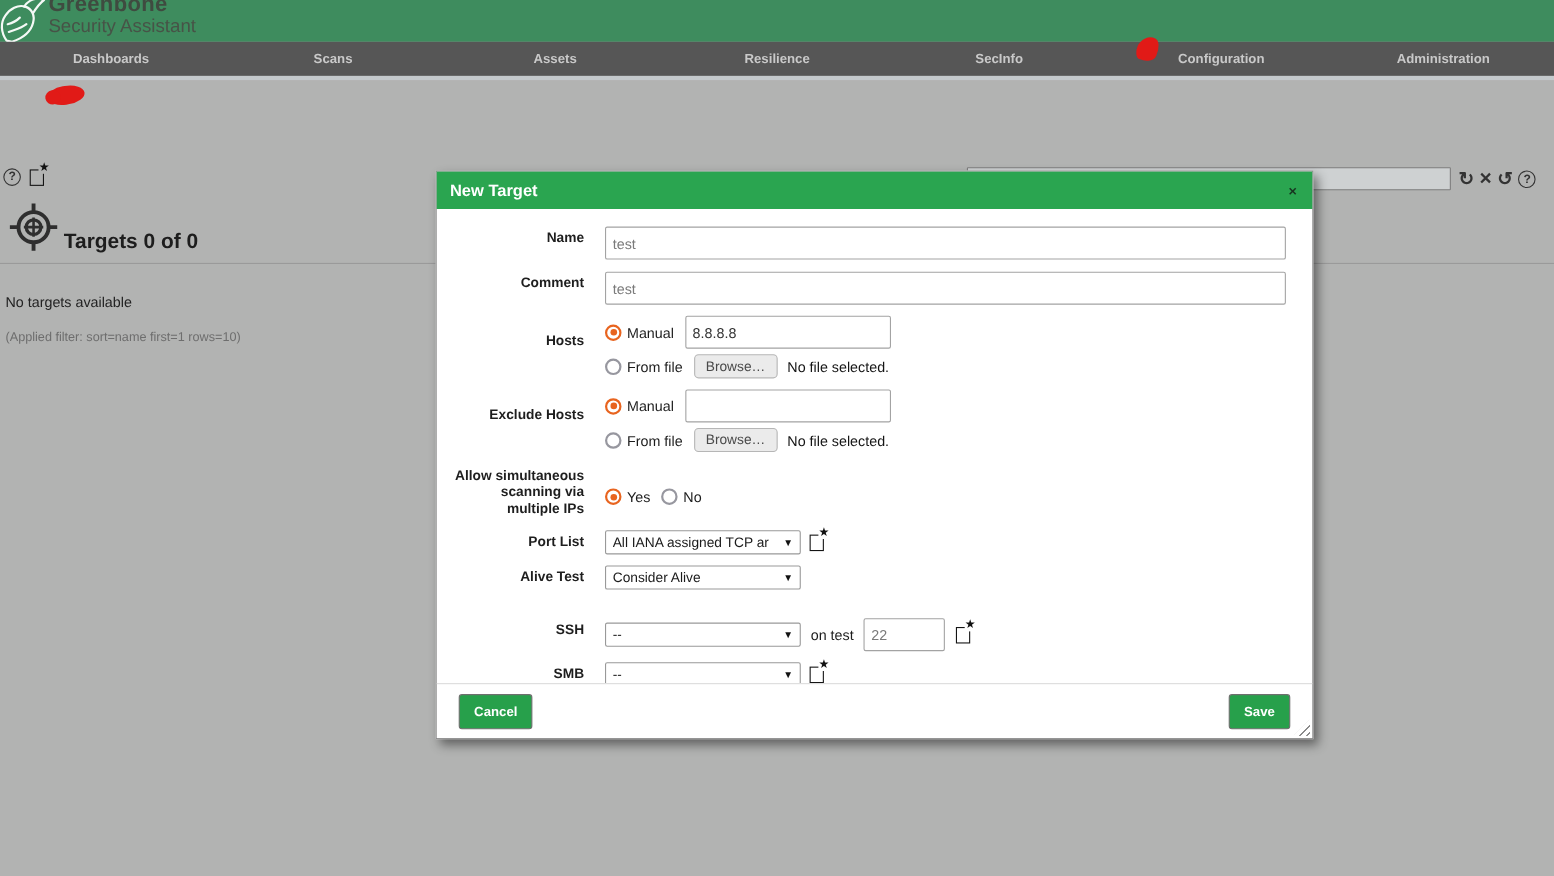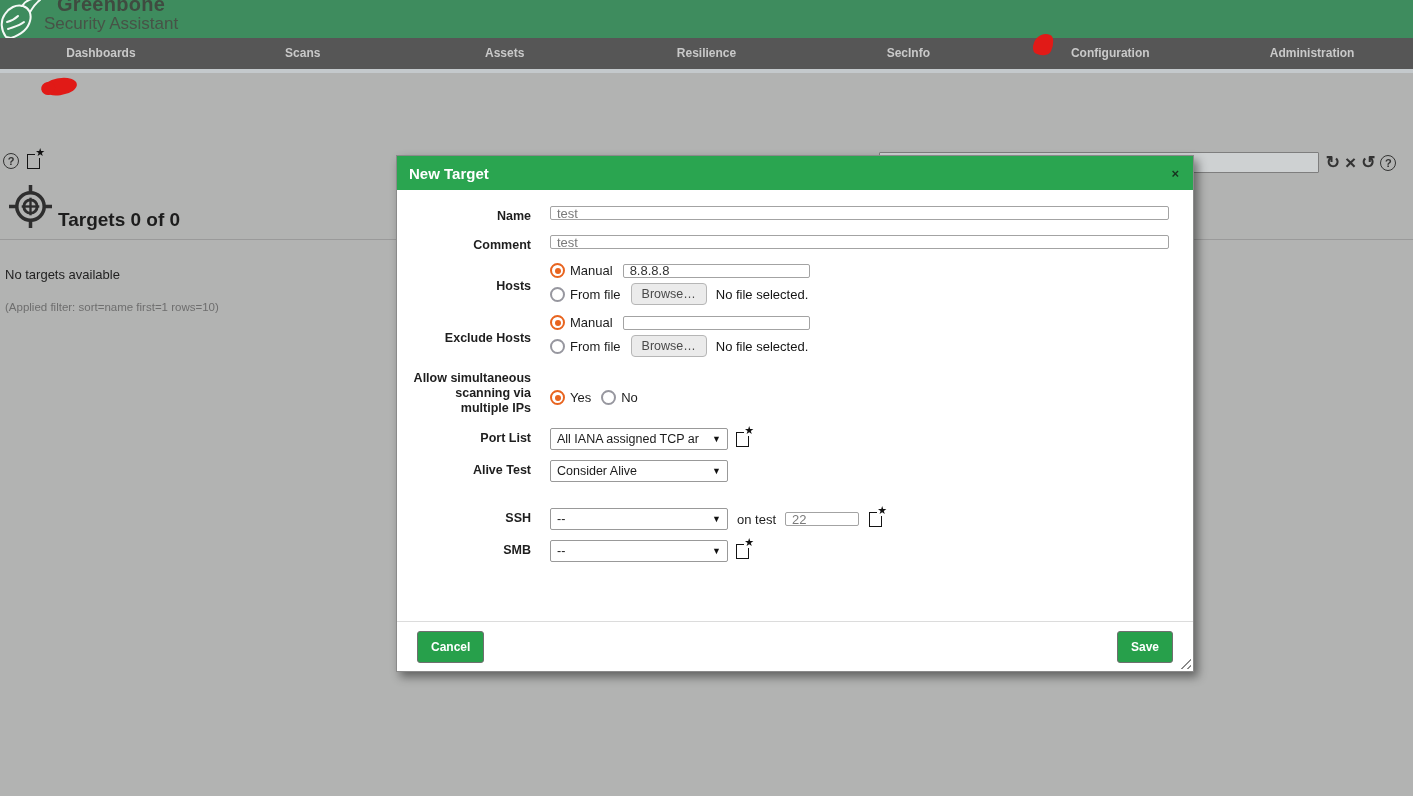--- a/index.html
+++ b/index.html
@@ -1,20 +1,20 @@
 <!DOCTYPE html>
 <html><head>
 <meta charset="utf-8">
 <style>
   * { margin:0; padding:0; box-sizing:border-box; }
   html,body { width:1413px; height:796px; overflow:hidden; }
   body { font-family:"Liberation Sans", sans-serif; background:#b2b3b2; position:relative; }
 
   
-  .topbar { position:absolute; top:0; left:0; width:1413px; height:38px; background:#3e8c5e;text-align:center; }
+  .topbar { position:absolute; top:0; left:0; width:1413px; height:38px; background:#3e8c5e; }
   .logo { position:absolute; left:0; top:-3px; }
   .brand { position:absolute; left:44px; top:-6px; color:#3f4b40; line-height:1.05; }
   .brand .l1 { font-size:20px; font-weight:bold; letter-spacing:.3px; }
   .brand .l2 { font-size:17px; color:#475347; }
 
   
   .navbar { position:absolute; top:38px; left:0; width:1413px; height:31px; background:#565656; display:flex; }
   .nav-item { flex:1; text-align:center; line-height:31px; font-size:12px; font-weight:bold; color:#c9c9c9; cursor:pointer; }
   .strip { position:absolute; top:69px; left:0; width:1413px; height:4px; background:#c4c9cc; }
 
@@ -50,21 +50,21 @@
   
   .dialog { position:absolute; left:396px; top:155px; width:798px; height:517px; background:#fff;
             border:1px solid #8a8a8a; box-shadow:4px 5px 9px rgba(0,0,0,.45); }
   .dlg-head { height:34px; background:#2aa550; display:flex; align-items:center; padding:0 12px; }
   .dlg-title { flex:1; color:#fff; font-size:15px; font-weight:bold; }
   .dlg-close { color:#17331f; font-size:13px; font-weight:bold; cursor:pointer; padding:0 2px; }
   .dlg-body { position:relative; height:431px; overflow:hidden; padding:16px 20px 0 14px; font-size:12.5px; color:#1f1f1f; }
   .row { display:flex; align-items:flex-start; }
   .lbl { width:120px; flex-shrink:0; text-align:right; font-weight:bold; color:#1e1e1e; padding-top:3px; line-height:1.2; }
   .ctrl { margin-left:19px; display:flex; align-items:center; }
-  .ti { height:14px; border:1px solid #a3a3a3; border-radius:2px; font:13px "Liberation Sans", sans-serif;
+  .ti { height:30px; border:1px solid #a3a3a3; border-radius:2px; font:13px "Liberation Sans", sans-serif;
         padding:0 6px; color:#7a7a7a; background:#fff; }
   .ti.wide { width:619px; }
   .ti.host { width:187px; color:#333; }
   .ti.port { width:74px; color:#7a7a7a; }
   .radio { width:15px; height:15px; border-radius:50%; border:2px solid #97979f; background:#fff;
            display:inline-block; position:relative; flex-shrink:0; cursor:pointer; }
   .radio.sel { border-color:#e8641f; }
   .radio.sel::after { content:""; position:absolute; left:2.5px; top:2.5px; width:6px; height:6px; background:#e8641f; border-radius:50%; }
   .rlab { margin:0 10px 0 5px; font-size:13px; color:#1c1c1c; }
   .browse { height:22px; padding:0 10px; background:#ebebeb; border:1px solid #b6b6b6; border-radius:4px;

